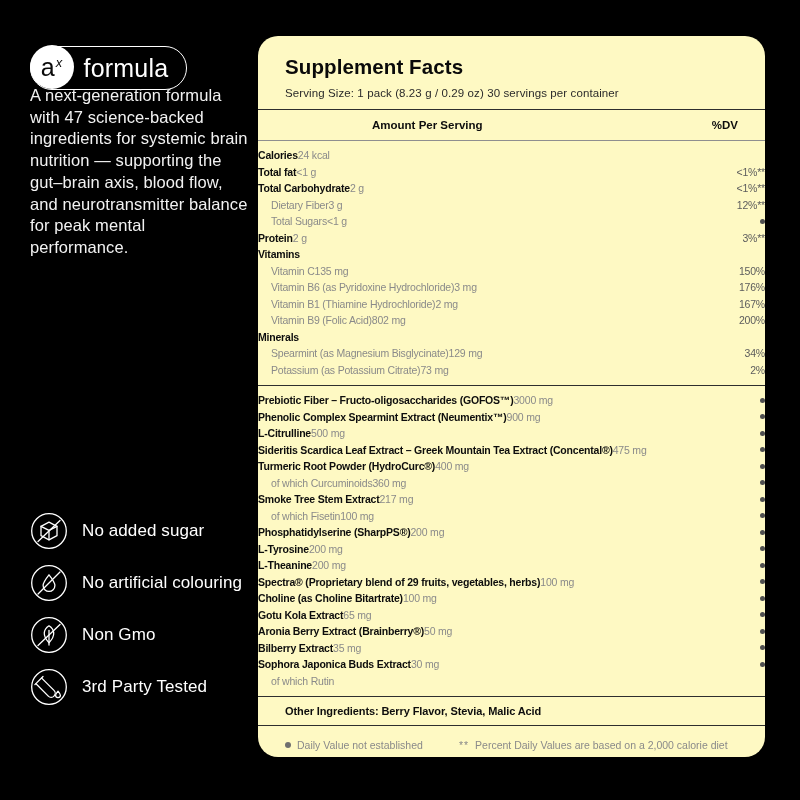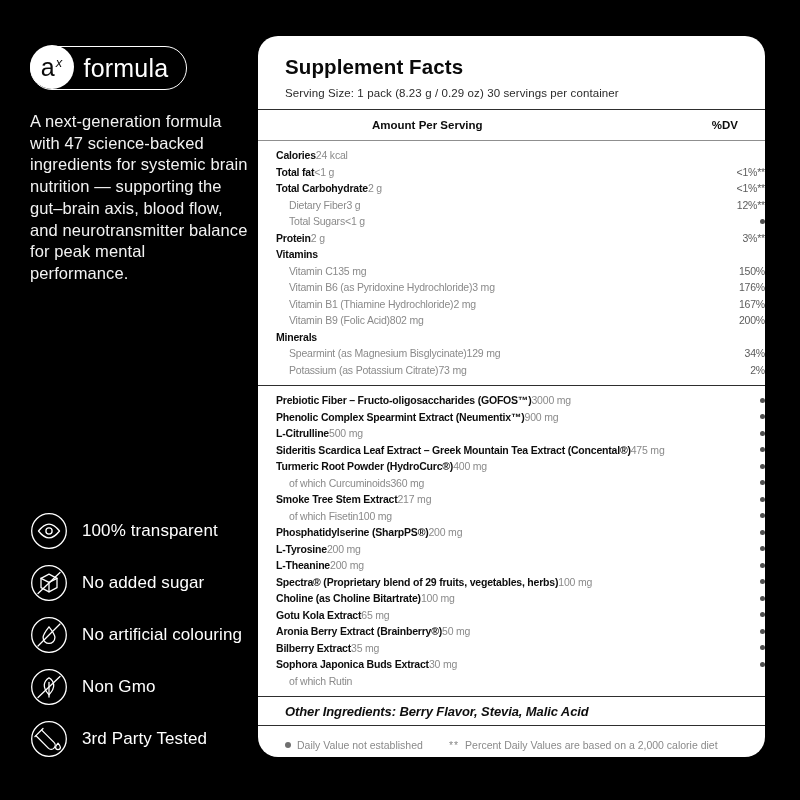--- a/index.html
+++ b/index.html
@@ -24,96 +24,86 @@
   .logo-mark {
     width: 44px; height: 44px; margin: -1.5px 0 0 -1.5px;
     background: #ffffff; border-radius: 50%;
     display: flex; align-items: center; justify-content: center;
     color: #0a0a0a; font-size: 25px; font-weight: 500;
   }
   .logo-mark sup { font-size: 13px; font-style: italic; margin: -10px 0 0 1px; }
   .logo-text { color: #ffffff; font-size: 25px; margin-left: 10px; letter-spacing: 0.2px; }
 
   .brand-desc {
-    position: absolute; top: 111px; left: 0; width: 218px;
+    position: absolute; top: 85px; left: 0; width: 218px;
     font-size: 16.5px; line-height: 21.7px; color: #f2f2f2; letter-spacing: 0.1px;
   }
 
   .features { position: absolute; top: 512px; left: 0; }
   .feature {
     display: flex; align-items: center; gap: 14px;
     height: 38px; margin-bottom: 14px;
   }
   .feature svg { width: 38px; height: 38px; display: block; }
   .feature svg * { stroke: #ffffff; stroke-width: 1.3; fill: none; stroke-linecap: round; stroke-linejoin: round; }
   .feature-label { font-size: 17px; color: #ffffff; letter-spacing: 0.1px; }
 
   
   .panel {
     position: absolute; left: 258px; top: 36px;
     width: 507px; height: 721px;
-    background: #ffffff; border-radius: 20px;
+    background: #fef9c3; border-radius: 20px;
     color: #111111; padding: 19px 0 0 0;
   }
   .panel-inner { padding: 0 27px; }
 
   .panel-title { font-size: 20.5px; font-weight: 700; color: #0a0a0a; letter-spacing: 0.1px; }
   .serving-line { font-size: 11.5px; color: #2b2b2b; margin-top: 8px; letter-spacing: 0.1px; }
 
   .divider { height: 1px; background: #8f8f8f; width: 100%; }
   .divider.dark { background: #2e2e2e; }
   .divider.mt { margin-top: 10px; }
 
   .head-row { display: flex; align-items: center; height: 30px; font-size: 11.5px; font-weight: 700; color: #0d0d0d; }
   .head-row .t-label { flex: 1; }
   .head-row .t-amount, .t-row .t-amount { width: 310px; text-align: left; }
   .head-row .t-dv, .t-row .t-dv { width: 56px; text-align: right; }
 
   .t-block { padding: 6px 0 7px 0; }
-  .t-row { display: flex; align-items: center; height: 16.5px; font-size: 10.5px; letter-spacing: -0.2px; margin-left: 18px; }
+  .t-row { display: flex; align-items: center; height: 16.5px; font-size: 10.5px; letter-spacing: -0.2px; }
   .t-row .t-label { flex: 0 0 auto; white-space: nowrap; }
   .t-row .t-amount { flex: 1 1 auto; color: #8a8a8a; white-space: nowrap; }
   .t-row .t-dv { color: #5c5c5c; white-space: nowrap; display: flex; justify-content: flex-end; align-items: center; }
   .t-row.bold .t-label { font-weight: 700; color: #0d0d0d; }
   .t-row.sub .t-label { color: #8a8a8a; padding-left: 13px; font-weight: 400; }
   .dot { width: 5px; height: 5px; border-radius: 50%; background: #4f4f4f; display: inline-block; }
 
-  .other-row { height: 28px; display: flex; align-items: center; font-size: 13px; font-weight: 700; color: #0d0d0d; letter-spacing: -0.1px; font-style: italic; }
-
-  .footnotes { display: flex; align-items: center; gap: 26px; padding-top: 13px; font-size: 10.5px; color: #8a8a8a; }
+  .other-row { height: 28px; display: flex; align-items: center; font-size: 11px; font-weight: 700; color: #0d0d0d; letter-spacing: -0.1px; }
+
+  .footnotes { display: flex; align-items: center; gap: 36px; padding-top: 13px; font-size: 10.5px; color: #8a8a8a; }
   .footnote { display: flex; align-items: center; gap: 6px; }
   .footnote .f-dot { width: 6px; height: 6px; border-radius: 50%; background: #6f6f6f; display: inline-block; }
   .footnote .f-marker { color: #8a8a8a; letter-spacing: 1px; }
 </style>
 </head>
 <body>
 
 <div class="sidebar">
 
   <div class="logo-pill">
     <div class="logo-mark">
       <span>a</span>
         <sup>x</sup>
     </div>
     <span class="logo-text">formula</span>
   </div>
 
   <p class="brand-desc">A next-generation formula with 47 science-backed ingredients for systemic brain nutrition — supporting the gut–brain axis, blood flow, and neurotransmitter balance for peak mental performance.</p>
 
   <div class="features">
-      <div class="feature">
-        <span>
-          <svg viewBox="0 0 38 38">
-            <circle cx="19" cy="19" r="17.3"></circle>
-            <path d="M8.5 19c3.6-4.6 7.1-6.9 10.5-6.9S25.9 14.4 29.5 19c-3.6 4.6-7.1 6.9-10.5 6.9S12.1 23.6 8.5 19z"></path>
-            <circle cx="19" cy="19" r="3.1"></circle>
-          </svg>
-        </span>
-        <span class="feature-label">100% transparent</span>
-      </div>
       <div class="feature">
         <span>
           <svg viewBox="0 0 38 38">
             <circle cx="19" cy="19" r="17.3"></circle>
             <path d="M19 10.2l8 4.1v9.4l-8 4.1-8-4.1v-9.4l8-4.1z"></path>
             <path d="M11 14.3l8 4.1 8-4.1M19 18.4v9.4"></path>
             <line x1="8" y1="29.5" x2="30" y2="8.5"></line>
           </svg>
         </span>
         <span class="feature-label">No added sugar</span>

